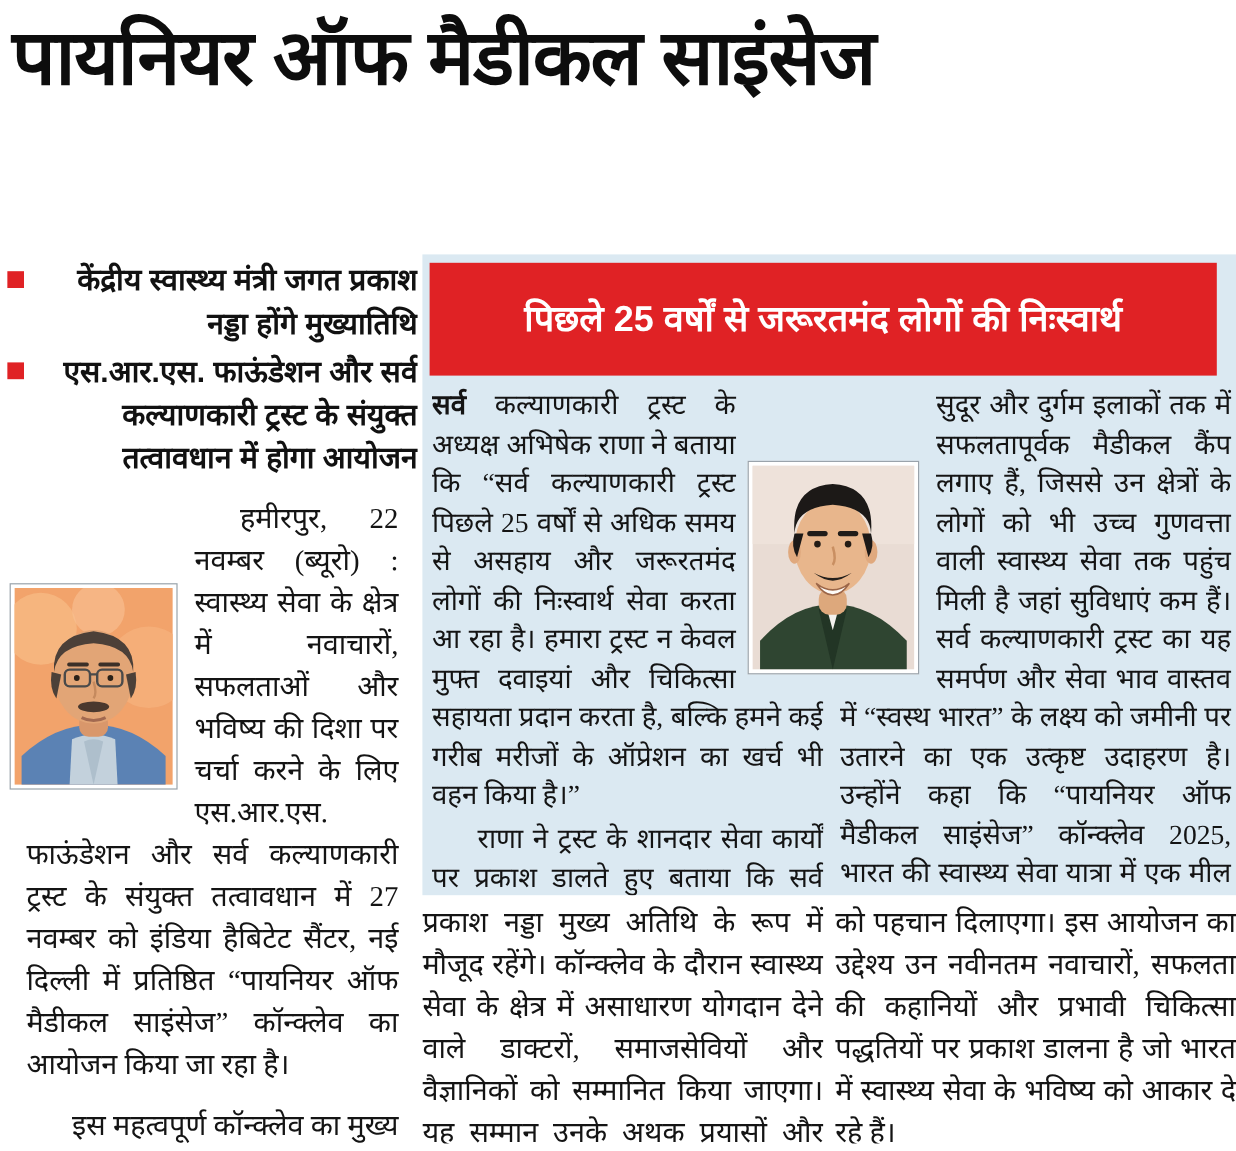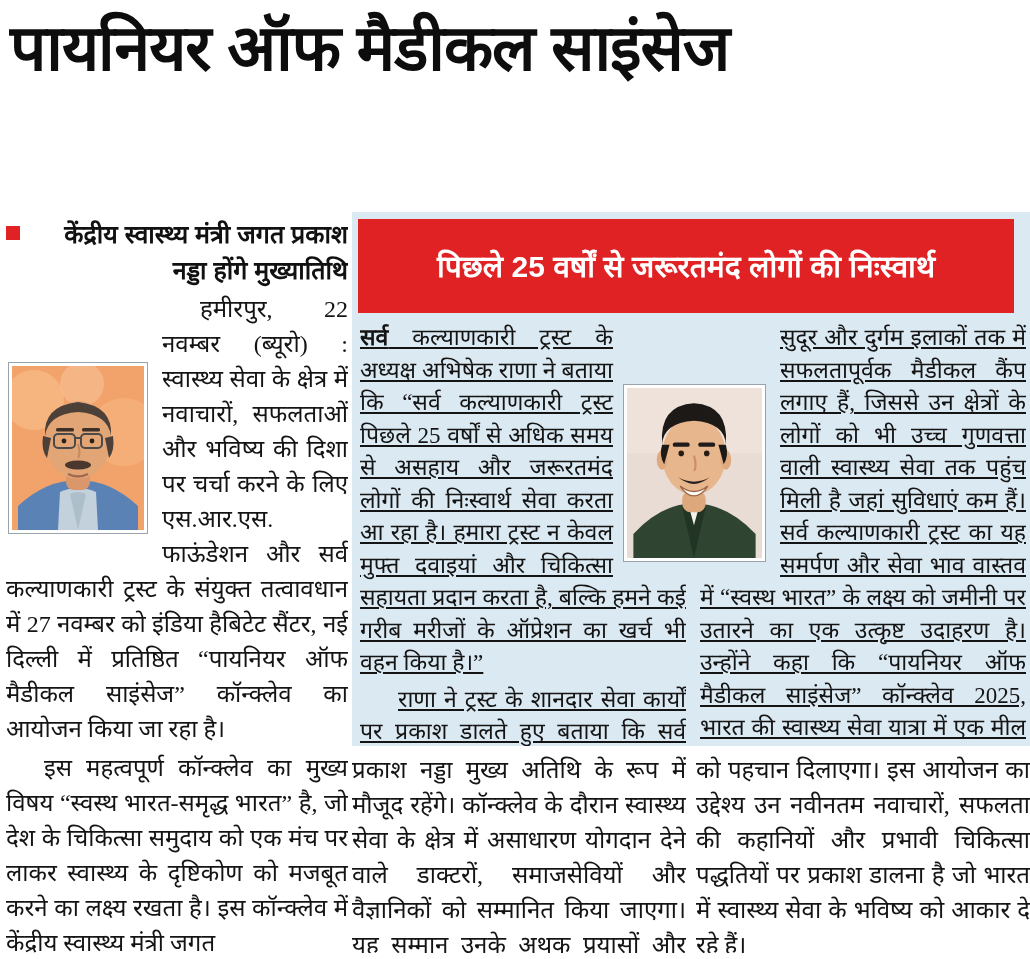--- a/index.html
+++ b/index.html
@@ -23,21 +23,21 @@
     font-family:"Liberation Sans","DejaVu Sans",sans-serif;
     font-weight:700;font-size:25px;line-height:36px;color:#111;
     margin-bottom:4px;
     text-align:right;
   }
   .bullet-square{
     flex:0 0 auto;width:14px;height:14px;background:var(--accent-red,#e02225);
     margin:10px 7px 0 0;display:inline-block;
   }
   .left-text{font-size:24px;line-height:35px;text-align:justify;}
-  .left-text p{margin:0;}
+  .left-text p{margin:16px;}
   .para-indent{text-indent:38px;}
   .para-gap{margin-top:4px !important;}
   
   .photo{
     background:#fff;padding:3px;border:1px solid #9aa3ab;box-sizing:border-box;
     display:block;
   }
   .photo-nadda{
     float:left;width:140px;height:172px;
     margin:70px 14px 6px 2px;
@@ -58,21 +58,21 @@
   .banner .bn-line{white-space:nowrap;}
   
   .mid-col{
     position:absolute;left:360px;top:322px;width:326px;height:424px;
     font-size:23px;line-height:32.5px;text-align:justify;overflow:hidden;
   }
   .right-col{
     position:absolute;left:700px;top:322px;width:326px;height:424px;
     font-size:23px;line-height:32.5px;text-align:justify;overflow:hidden;
   }
-  .mid-col p,.right-col p{margin:0;text-decoration:underline;}
+  .mid-col p,.right-col p{margin:0;}
   .lead-bold{font-weight:700;}
   .wrap-spacer-right{float:right;width:63px;height:176px;margin:60px 0 6px 10px;}
   .wrap-spacer-left{float:left;width:70px;height:176px;margin:60px 10px 6px 0;}
   
   .photo-rana{
     position:absolute;left:623px;top:384px;width:143px;height:178px;
   }
   
   .bottom-mid{
     position:absolute;left:352px;top:753px;width:334px;height:200px;
@@ -93,20 +93,24 @@
 
 <div class="blue-panel"></div>
 <div class="banner">
   <div class="bn-line">पिछले 25 वर्षों से जरूरतमंद लोगों की निःस्वार्थ</div>
 </div>
 
 <div class="left-col">
   <div class="bullet-item">
     <span class="bullet-square"></span>
     <span>केंद्रीय स्वास्थ्य मंत्री जगत प्रकाश नड्डा होंगे मुख्यातिथि</span>
+  </div>
+  <div class="bullet-item">
+    <span class="bullet-square"></span>
+    <span>एस.आर.एस. फाऊंडेशन और सर्व कल्याणकारी ट्रस्ट के संयुक्त तत्वावधान में होगा आयोजन</span>
   </div>
 
   <div class="left-text">
 
     <span class="photo photo-nadda">
       <svg viewBox="0 0 132 164" preserveAspectRatio="none">
         <rect x="0" y="0" width="132" height="164" fill="#f2a36b"></rect>
         <circle cx="22" cy="34" r="30" fill="#f6b983" opacity="0.8"></circle>
         <circle cx="112" cy="66" r="34" fill="#f5b07c" opacity="0.8"></circle>
         <circle cx="70" cy="18" r="22" fill="#f8c294" opacity="0.6"></circle>

